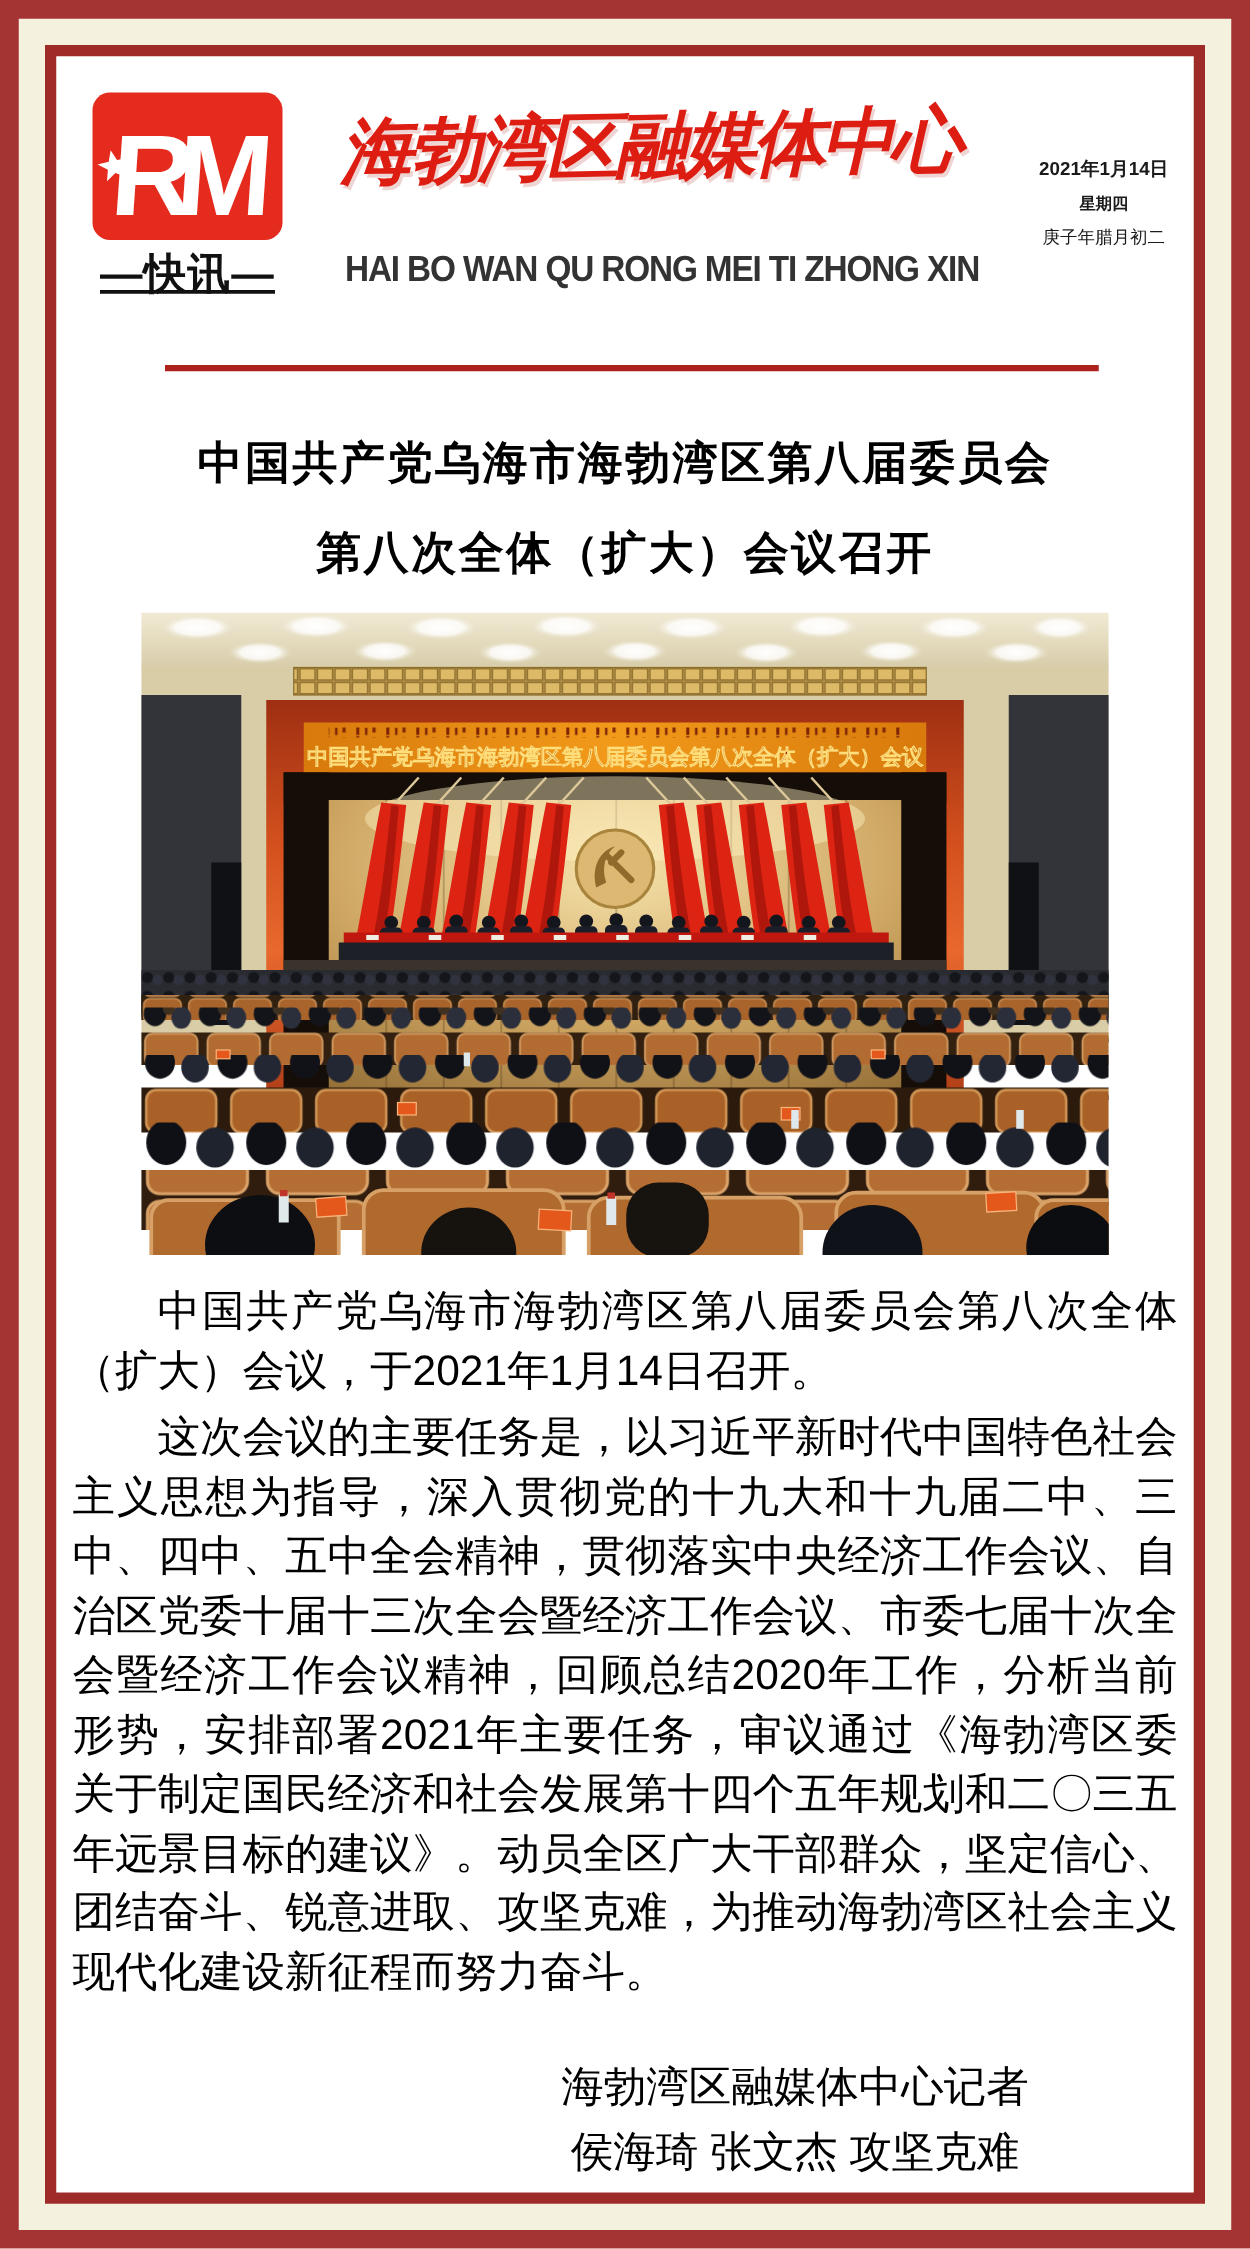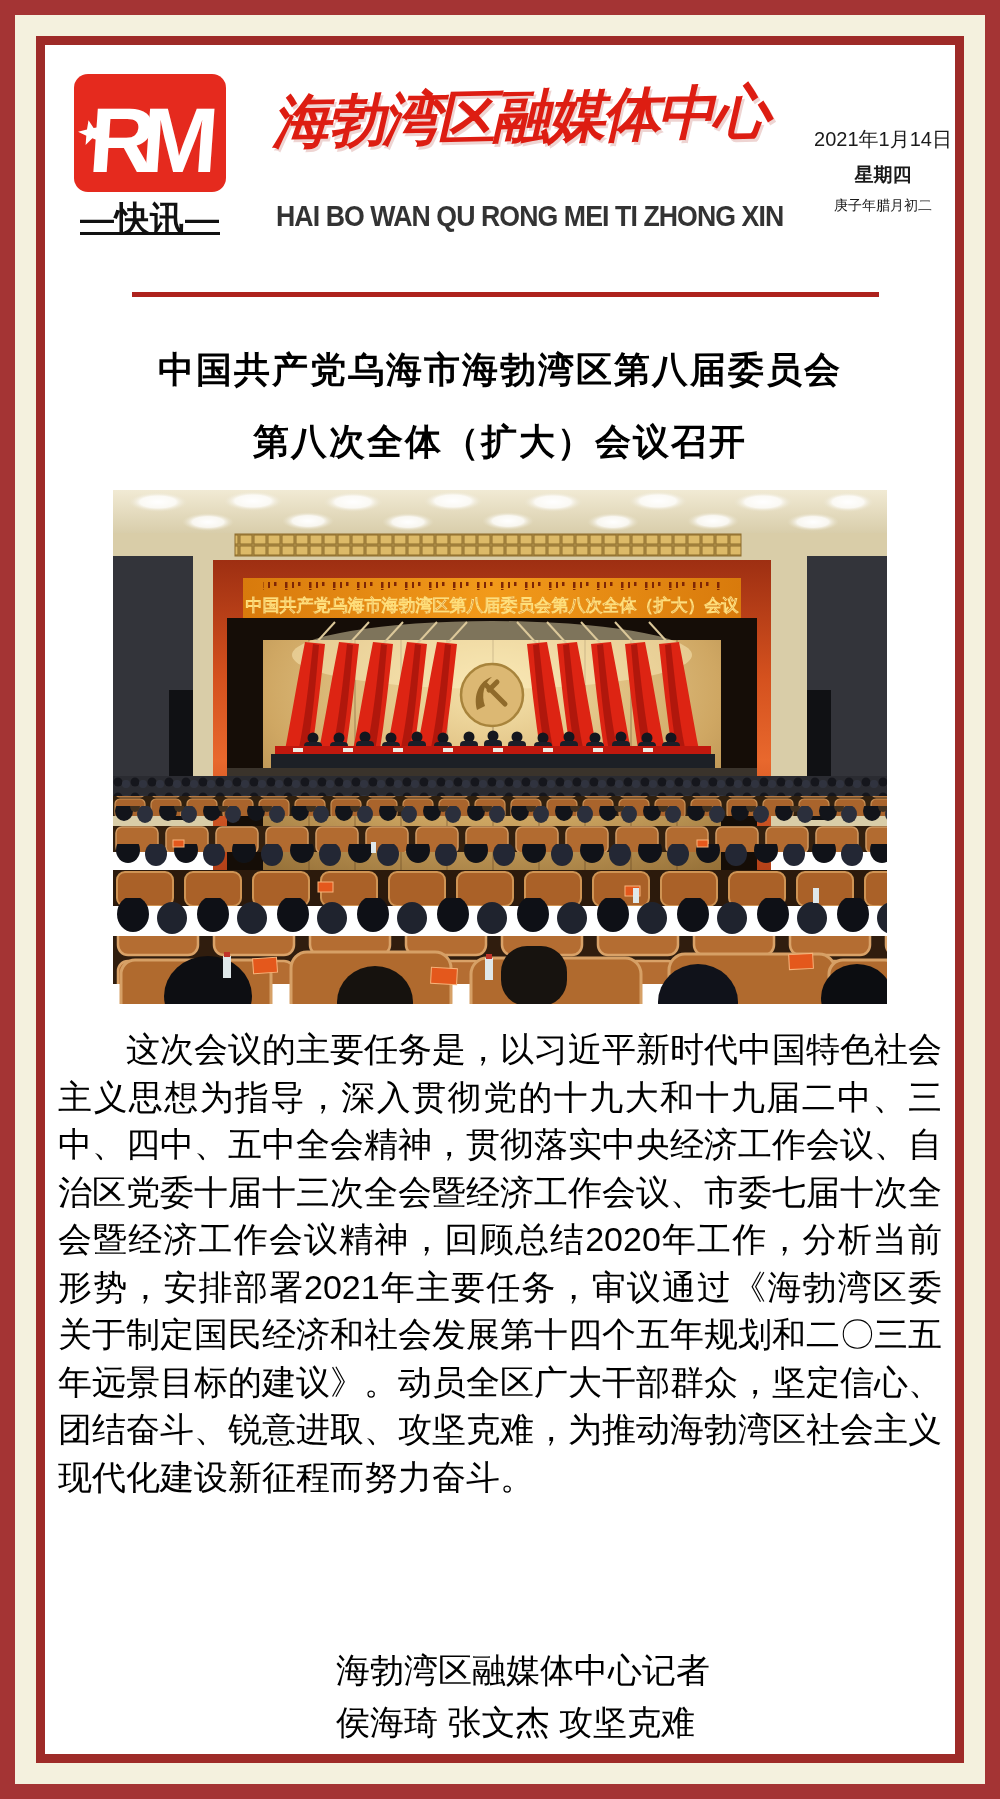--- a/index.html
+++ b/index.html
@@ -15,38 +15,38 @@
   .logo-tag{position:absolute;left:62px;top:196px;width:176px;text-align:center;
             font-size:34px;font-weight:bold;color:#111;letter-spacing:1px;text-decoration:underline;}
   .brand-cn{position:absolute;left:272px;top:78px;width:540px;
             font-family:"DejaVu Serif",serif;font-style:italic;font-weight:bold;
             font-size:58px;color:#dd1d12;letter-spacing:-3px;white-space:nowrap;
             transform:rotate(-1.2deg);text-shadow:2px 3px 0 rgba(160,15,8,.18);}
   .brand-pinyin{position:absolute;left:276px;top:200px;width:600px;
             font-size:29px;font-weight:bold;color:#333;letter-spacing:-1px;
             transform:scaleX(.92);transform-origin:left;white-space:nowrap;}
   .date-block{position:absolute;left:795px;top:126px;width:176px;text-align:center;color:#1a1a1a;}
-  .date-line1{font-size:20px;font-weight:normal;}
-  .date-line2{font-size:19px;font-weight:bold;margin-top:9px;}
+  .date-line1{font-size:15px;font-weight:bold;}
+  .date-line2{font-size:13px;font-weight:bold;margin-top:9px;}
   .date-line3{font-size:14px;margin-top:9px;}
   .divider{position:absolute;left:132px;top:292px;width:747px;height:5px;background:#ae221d;}
   
   .title1,.title2{position:absolute;left:45px;width:910px;text-align:center;color:#000;
             font-size:36px;font-weight:bold;letter-spacing:2px;white-space:nowrap;}
   .title1{top:346px;}
   .title2{top:418px;}
   
   .photo{position:absolute;left:113px;top:490px;width:774px;height:514px;}
   
   .body-text{position:absolute;left:58px;top:1026px;width:884px;color:#000;
             font-size:34px;line-height:47.5px;text-align:justify;}
   .body-text p{margin:0;text-indent:2em;}
   .body-text p + p{margin-top:6px;}
   
-  .byline{position:absolute;right:64px;top:1644px;width:600px;text-align:left;
+  .byline{position:absolute;right:64px;top:1644px;width:600px;text-align:center;
             color:#000;font-size:34px;line-height:52px;}
 </style>
 </head>
 <body>
 
 <div class="page">
   <div class="frame-outer"></div>
   <div class="frame-inner"></div>
 
   <div class="logo">
@@ -297,20 +297,21 @@
             <rect x="373" y="464" width="6" height="5" fill="#c0332a"></rect>
         <rect x="520" y="398" width="6" height="15" fill="#dfe8ea"></rect>
             <rect x="258" y="352" width="5" height="11" fill="#dfe8ea"></rect>
         <rect x="700" y="398" width="6" height="15" fill="#dfe8ea"></rect>
       </g>
     </g>
   </svg>
   </div>
 
   <div class="body-text">
+    <p>中国共产党乌海市海勃湾区第八届委员会第八次全体（扩大）会议，于2021年1月14日召开。</p>
     <p>这次会议的主要任务是，以习近平新时代中国特色社会主义思想为指导，深入贯彻党的十九大和十九届二中、三中、四中、五中全会精神，贯彻落实中央经济工作会议、自治区党委十届十三次全会暨经济工作会议、市委七届十次全会暨经济工作会议精神，回顾总结2020年工作，分析当前形势，安排部署2021年主要任务，审议通过《海勃湾区委关于制定国民经济和社会发展第十四个五年规划和二〇三五年远景目标的建议》。动员全区广大干部群众，坚定信心、团结奋斗、锐意进取、攻坚克难，为推动海勃湾区社会主义现代化建设新征程而努力奋斗。</p>
   </div>
 
   <div class="byline">
     <div>海勃湾区融媒体中心记者</div>
     <div>侯海琦 张文杰 攻坚克难</div>
   </div>
 </div>
 
 </body></html>

